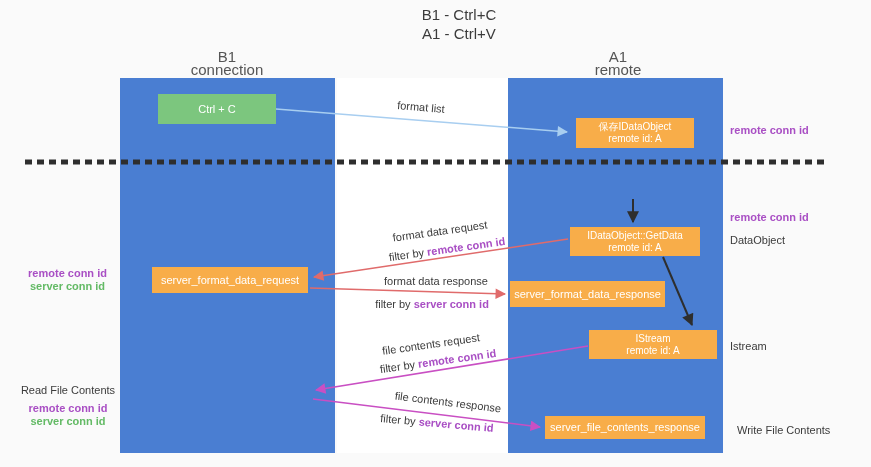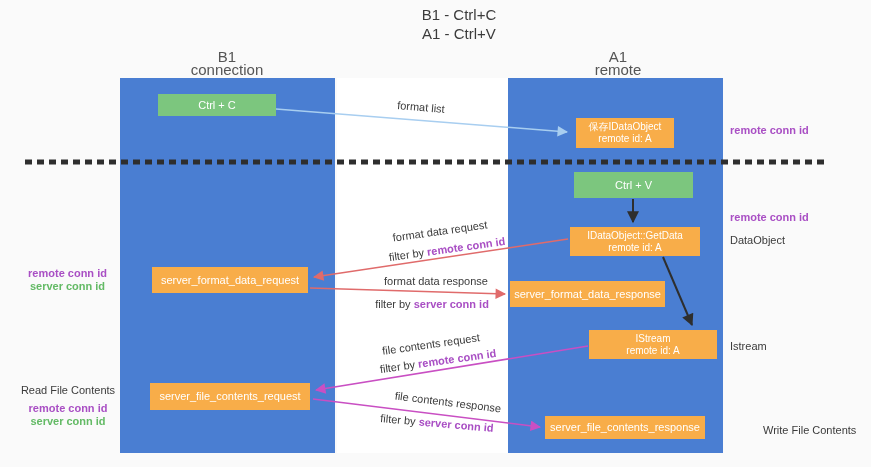--- a/index.html
+++ b/index.html
@@ -81,54 +81,48 @@
 
     <line x1="310" y1="288" x2="505" y2="294" stroke="#e06b6b" stroke-width="1.5" marker-end="url(#m-red)"></line>
 
     <line x1="663" y1="257" x2="692" y2="325" stroke="#2e2e2e" stroke-width="2" marker-end="url(#m-black)"></line>
 
     <line x1="588" y1="346" x2="316" y2="390" stroke="#c94fc3" stroke-width="1.5" marker-end="url(#m-mag)"></line>
 
     <line x1="313" y1="399" x2="540" y2="427" stroke="#c94fc3" stroke-width="1.5" marker-end="url(#m-mag)"></line>
   </svg>
 
-  <div class="box green" style="left:158px; top:94px; width:118px; height:22px;">
+  <div class="box green" style="left:158px; top:94px; width:118px; height:30px;">
     <div>Ctrl + C</div>
   </div>
 
-  <div class="box orange two-line" style="left:576px; top:118px; width:98px; height:30px;">
+  <div class="box orange two-line" style="left:576px; top:118px; width:118px; height:30px;">
     <div>保存IDataObject</div>
     <div>remote id: A</div>
   </div>
 
-  <div class="box green" style="left:574px; top:172px; width:119px; height:26px;">
-    <div>Ctrl + V</div>
-  </div>
 
   <div class="box orange two-line" style="left:570px; top:227px; width:130px; height:29px;">
     <div>IDataObject::GetData</div>
     <div>remote id: A</div>
   </div>
 
   <div class="box orange" style="left:510px; top:281px; width:155px; height:26px;">
     <div>server_format_data_response</div>
   </div>
 
   <div class="box orange" style="left:152px; top:267px; width:156px; height:26px;">
     <div>server_format_data_request</div>
   </div>
 
   <div class="box orange two-line" style="left:589px; top:330px; width:128px; height:29px;">
     <div>IStream</div>
     <div>remote id: A</div>
   </div>
 
-  <div class="box orange" style="left:150px; top:383px; width:160px; height:27px;">
-    <div>server_file_contents_request</div>
-  </div>
 
   <div class="box orange" style="left:545px; top:416px; width:160px; height:23px;">
     <div>server_file_contents_response</div>
   </div>
 
   <div class="lbl flow" style="left:421px; top:107px; transform:translate(-50%,-50%) rotate(5deg);">format list</div>
 
   <div class="lbl flow" style="left:440px; top:231px; transform:translate(-50%,-50%) rotate(-8deg);">format data request</div>
   <div class="lbl flow" style="left:447px; top:249px; transform:translate(-50%,-50%) rotate(-8deg);">
     <span>filter by</span>
@@ -161,15 +155,15 @@
   <div class="lbl center-block" style="left:14px; top:384px; width:108px;">
     <div>Read File Contents</div>
     <div class="purple" style="margin-top:5px;">remote conn id</div>
     <div class="greentx">server conn id</div>
   </div>
 
   <div class="lbl purple" style="left:730px; top:124px;">remote conn id</div>
   <div class="lbl purple" style="left:730px; top:211px;">remote conn id</div>
   <div class="lbl" style="left:730px; top:234px;text-align:center;">DataObject</div>
   <div class="lbl" style="left:730px; top:340px;">Istream</div>
-  <div class="lbl" style="left:737px; top:424px;margin-left:26px;">Write File Contents</div>
+  <div class="lbl" style="left:737px; top:424px;">Write File Contents</div>
 
 </div>
 
 </body></html>

